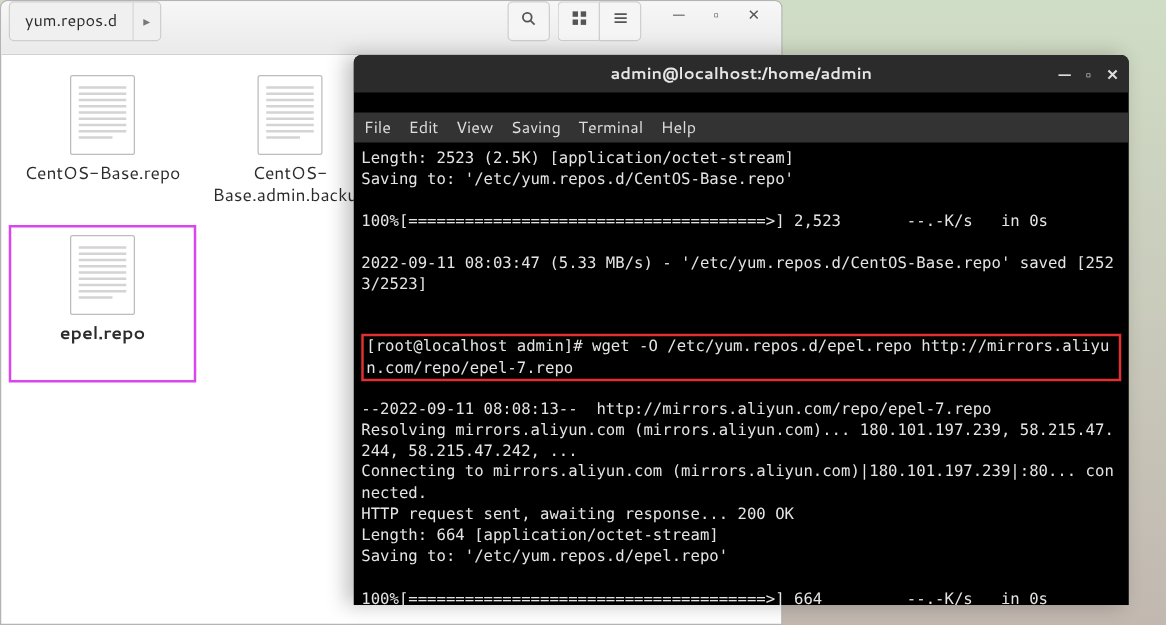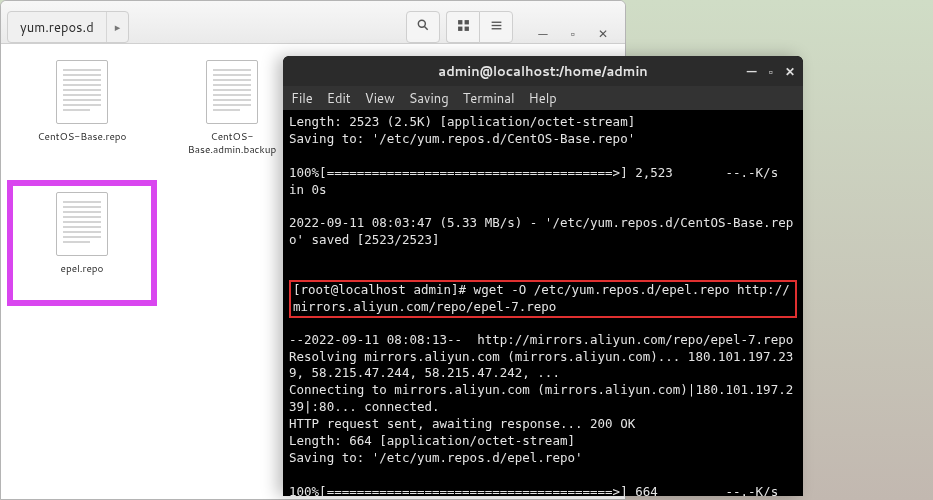--- a/index.html
+++ b/index.html
@@ -22,21 +22,21 @@
     background: #fff;
     border: 1px solid #b4b4b4;
     border-radius: 6px 6px 0 0;
     box-sizing: border-box;
   }
   .fm-titlebar {
     height: 42px;
     background: linear-gradient(#f7f7f7, #eaeaea);
     border-bottom: 1px solid #d0d0d0;
     display: flex;
-    align-items: flex-end;
+    align-items: flex-start;
     padding: 0 6px;
     gap: 6px;
     border-radius: 6px 6px 0 0;
   }
   .breadcrumb {
     display: flex;
     align-items: center;
     border: 1px solid #cfcfcf;
     border-radius: 4px;
     overflow: hidden;
@@ -96,21 +96,22 @@
     width: 150px;
     height: 126px;
     display: flex;
     flex-direction: column;
     align-items: center;
     text-align: center;
     padding-top: 6px;
     box-sizing: border-box;
   }
   .file-item.selected {
-    border: 6px solid #d946ef;
+    border: 2px solid #d946ef;
+    font-weight: bold;
   }
   .file-icon {
     width: 52px;
     height: 64px;
     background: #fff;
     border: 1px solid #bcbcbc;
     border-radius: 2px;
     position: relative;
     box-sizing: border-box;
     padding: 8px 6px;
@@ -118,33 +119,33 @@
     flex-direction: column;
     gap: 3px;
   }
   .file-icon .line {
     height: 2px;
     background: #d4d4d4;
   }
   .file-icon .line.s { width: 70%; }
   .file-label {
     margin-top: 6px;
-    font-size: 10px;
+    font-size: 14px;
     color: #2c2c2c;
     line-height: 1.25;
     max-width: 130px;
     word-break: break-word;
   }
 
   
   .term-window {
     position: absolute;
     left: 283px;
-    top: 56px;
-    width: 520px;
+    top: 44px;
+    width: 620px;
     height: 440px;
     background: #000;
     border-radius: 6px 6px 0 0;
     box-shadow: -6px 0 16px rgba(0,0,0,0.25);
     overflow: hidden;
   }
   .term-titlebar {
     height: 30px;
     background: #2b2b2b;
     color: #e6e6e6;
@@ -166,20 +167,21 @@
   }
   .term-menubar {
     height: 24px;
     background: #333333;
     color: #ddd;
     display: flex;
     align-items: center;
     padding: 0 8px;
     gap: 14px;
     font-size: 13px;
+    margin-top: 16px;
   }
   .term-body {
     font-family: "DejaVu Sans Mono", Menlo, Consolas, monospace;
     font-size: 12.5px;
     line-height: 1.35;
     color: #e4e4e4;
     padding: 4px 6px;
     white-space: pre-wrap;
     word-break: break-all;
   }

